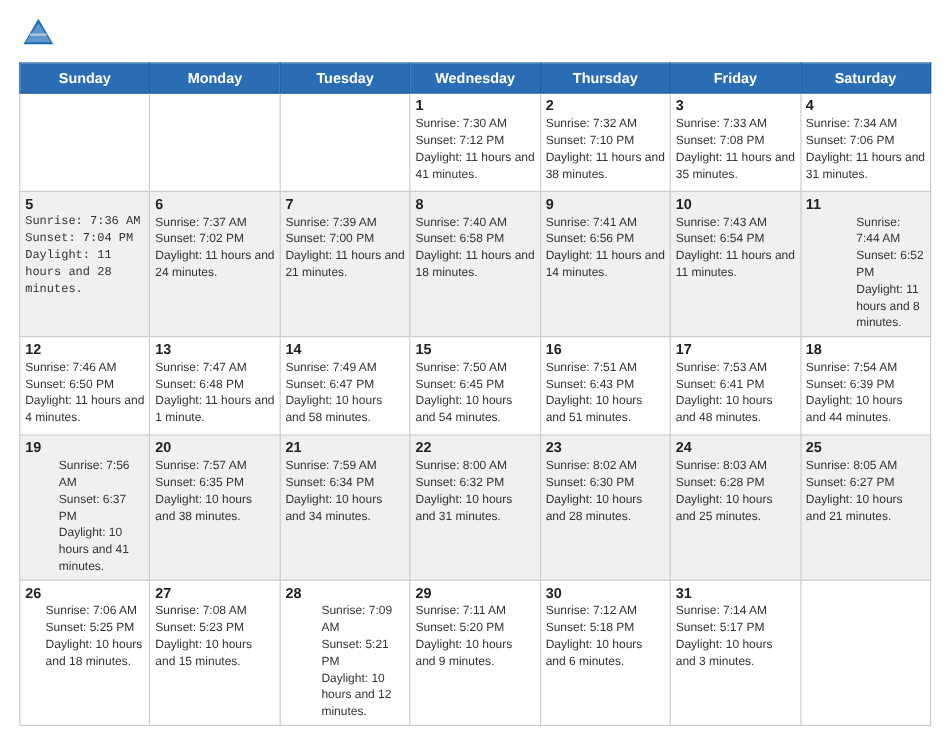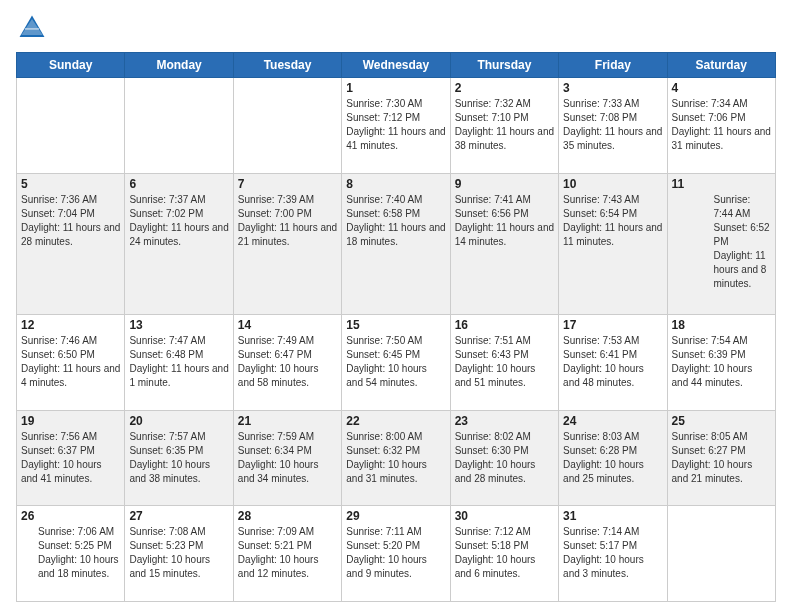--- a/index.html
+++ b/index.html
@@ -169,21 +169,21 @@
           <td>
             <div class="day-number">4</div>
             <div class="day-info" style="white-space: pre-line;">Sunrise: 7:34 AM
 Sunset: 7:06 PM
 Daylight: 11 hours and 31 minutes.</div>
           </td>
         </tr>
         <tr class="row-shaded">
           <td>
             <div class="day-number">5</div>
-            <div class="day-info" style="white-space: pre-line;">Sunrise: 7:36 AM
+            <div class="day-info" style="white-space: pre-line; font-family: Liberation Mono, monospace;">Sunrise: 7:36 AM
 Sunset: 7:04 PM
 Daylight: 11 hours and 28 minutes.</div>
           </td>
           <td>
             <div class="day-number">6</div>
             <div class="day-info" style="white-space: pre-line;">Sunrise: 7:37 AM
 Sunset: 7:02 PM
 Daylight: 11 hours and 24 minutes.</div>
           </td>
           <td>
@@ -257,21 +257,21 @@
           <td>
             <div class="day-number">18</div>
             <div class="day-info" style="white-space: pre-line;">Sunrise: 7:54 AM
 Sunset: 6:39 PM
 Daylight: 10 hours and 44 minutes.</div>
           </td>
         </tr>
         <tr class="row-shaded">
           <td>
             <div class="day-number">19</div>
-            <div class="day-info" style="white-space: pre-line;">Sunrise: 7:56 AM
+            <div class="day-info" style="white-space: pre-line; margin-left: 28px;">Sunrise: 7:56 AM
 Sunset: 6:37 PM
 Daylight: 10 hours and 41 minutes.</div>
           </td>
           <td>
             <div class="day-number">20</div>
             <div class="day-info" style="white-space: pre-line;">Sunrise: 7:57 AM
 Sunset: 6:35 PM
 Daylight: 10 hours and 38 minutes.</div>
           </td>
           <td>
@@ -313,21 +313,21 @@
 Daylight: 10 hours and 18 minutes.</div>
           </td>
           <td>
             <div class="day-number">27</div>
             <div class="day-info" style="white-space: pre-line;">Sunrise: 7:08 AM
 Sunset: 5:23 PM
 Daylight: 10 hours and 15 minutes.</div>
           </td>
           <td>
             <div class="day-number">28</div>
-            <div class="day-info" style="white-space: pre-line;">Sunrise: 7:09 AM
+            <div class="day-info" style="white-space: pre-line; margin-left: 30px;">Sunrise: 7:09 AM
 Sunset: 5:21 PM
 Daylight: 10 hours and 12 minutes.</div>
           </td>
           <td>
             <div class="day-number">29</div>
             <div class="day-info" style="white-space: pre-line;">Sunrise: 7:11 AM
 Sunset: 5:20 PM
 Daylight: 10 hours and 9 minutes.</div>
           </td>
           <td>

